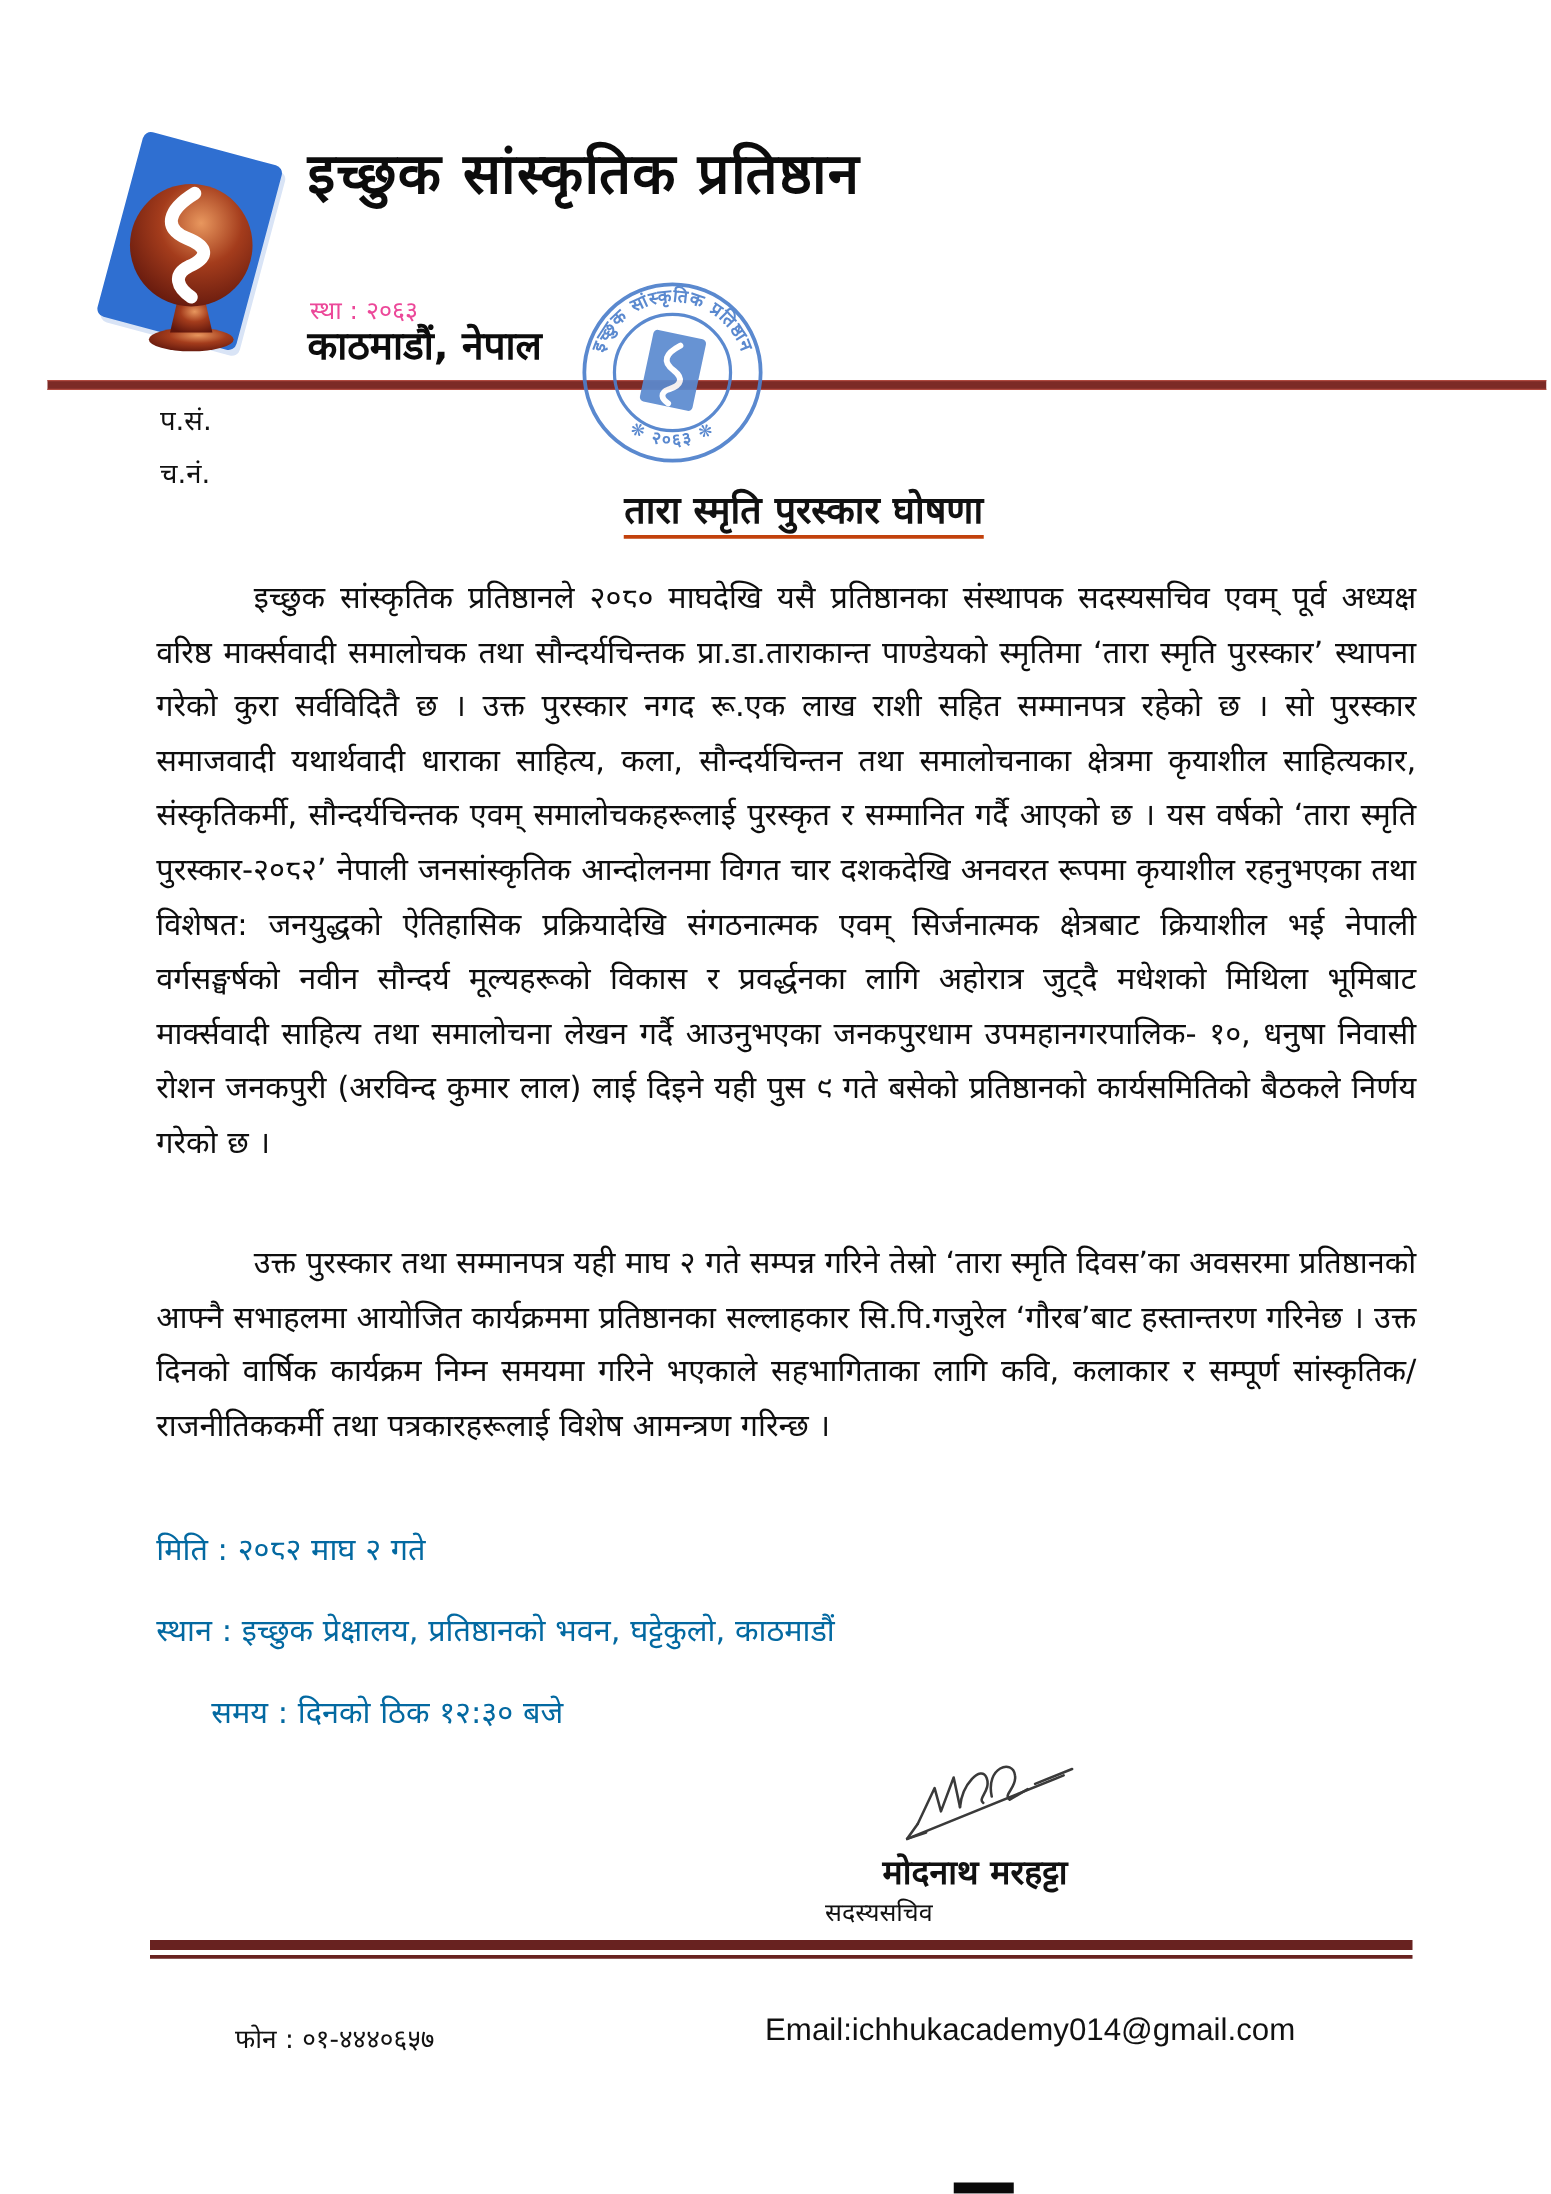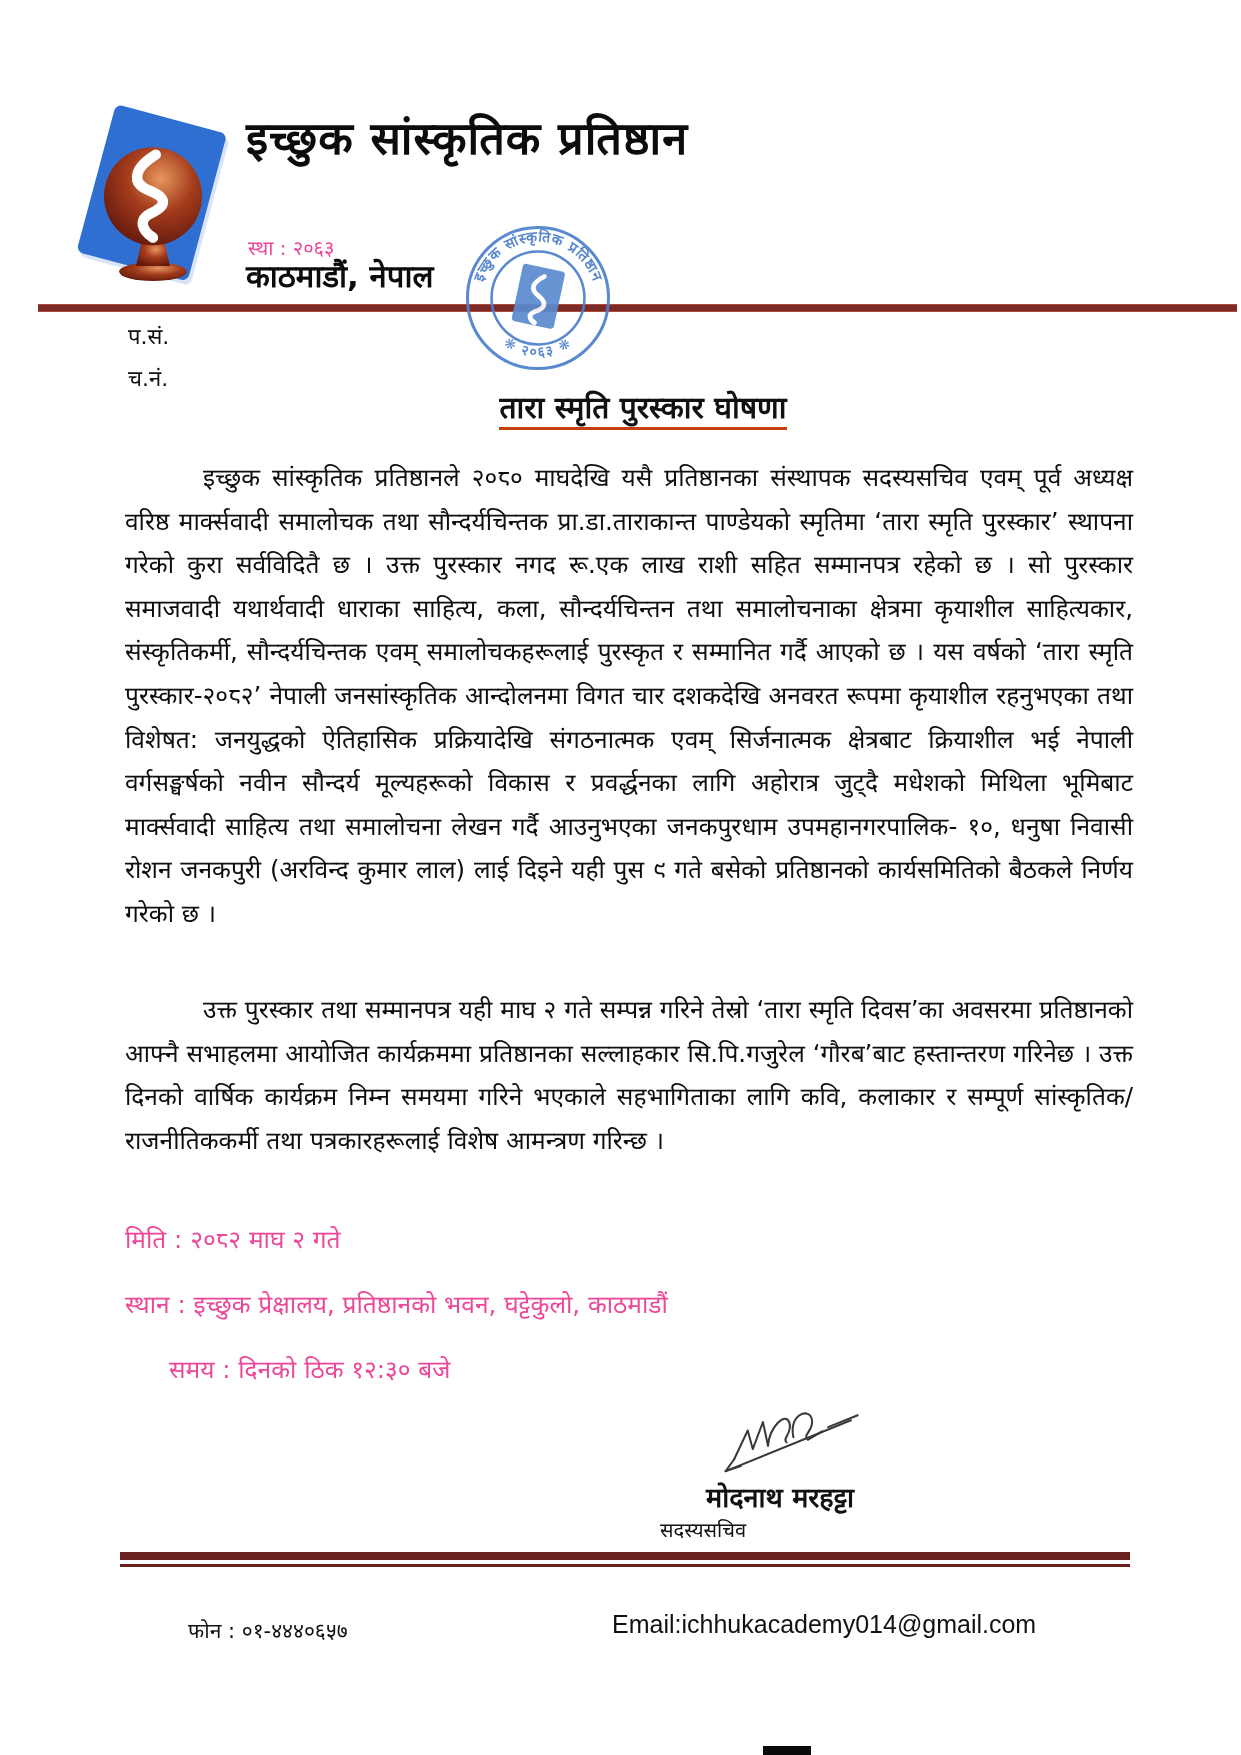--- a/index.html
+++ b/index.html
@@ -24,21 +24,21 @@
   .issue-date{left:758px;top:356px;width:332px;text-align:right;font-size:24px;}
   
   .doc-title{left:125px;top:386px;width:1008px;text-align:center;text-indent:28px;
     font-size:30px;font-weight:bold;}
   .doc-title span{border-bottom:3px solid #c2410c;padding-bottom:2px;}
   
   .para{left:125px;width:1008px;font-size:24.5px;line-height:43.6px;
     text-align:justify;text-indent:78px;color:#0e0e0e;}
   .p1{top:444px;margin-top:12px;}
   .p2{top:988px;}
-  .detail{left:125px;width:1008px;font-size:24.5px;color:#ec4899;}
+  .detail{left:125px;width:1008px;font-size:24.5px;color:#0369a1;}
   .d1{top:1222px;}
   .d2{top:1287px;}
   .d3{top:1352px;margin-left:44px;}
   
   .sig-svg{left:690px;top:1378px;}
   .signer-name{left:660px;top:1478px;width:240px;text-align:center;font-size:27px;font-weight:bold;}
   .signer-role{left:660px;top:1516px;width:240px;font-size:20px;}
   
   .rule-bottom-thick{left:120px;top:1552px;width:1010px;height:8px;background:#682220;}
   .rule-bottom-thin{left:120px;top:1564px;width:1010px;height:3px;background:#682220;}

